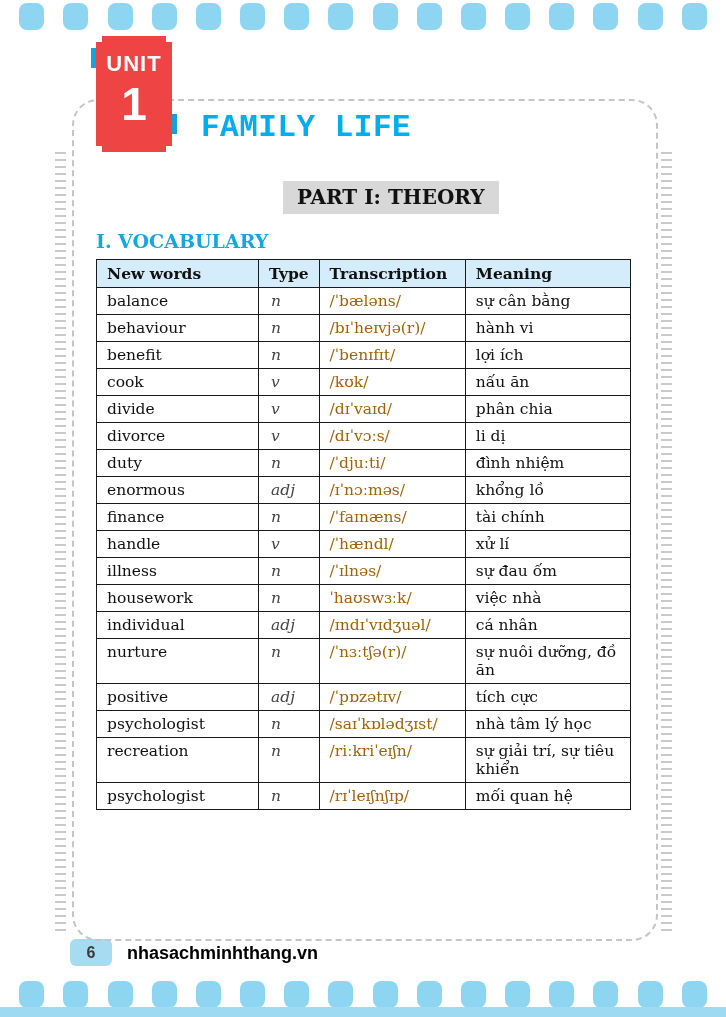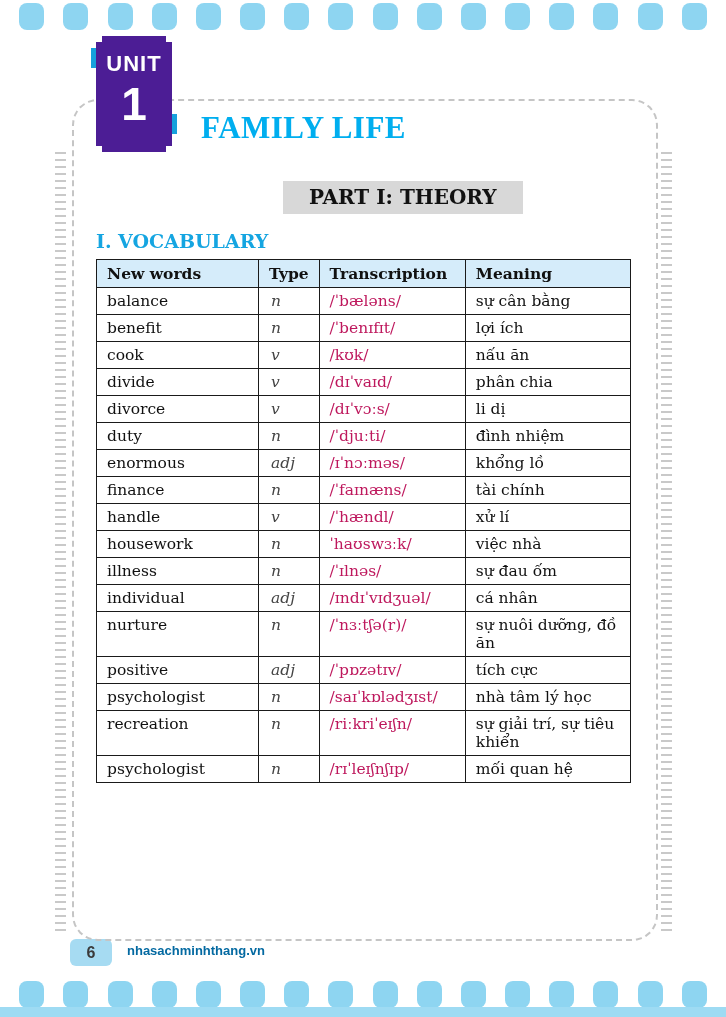--- a/index.html
+++ b/index.html
@@ -11,75 +11,75 @@
   
   .tab-strip { position:absolute; left:0; width:100%; display:flex; justify-content:space-evenly; }
   .tab-strip.top { top:3px; }
   .tab-strip.bottom { bottom:9px; }
   .tab { width:25px; height:27px; background:#8ed5f1; border-radius:8px; }
   .bottom-bar { position:absolute; bottom:0; left:0; width:100%; height:10px; background:#9edbf3; }
 
   
   .unit-badge {
     position:absolute; left:96px; top:36px; width:76px; height:116px;
-    background:#4c1d95; color:#fff; text-align:center; z-index:3;
+    background:#ef4444; color:#fff; text-align:center; z-index:3;
     font-family:"Liberation Sans", sans-serif;
   }
   .unit-badge::before { content:""; position:absolute; left:-5px; top:12px; width:5px; height:20px; background:#16a0dc; }
   .unit-badge::after  { content:""; position:absolute; right:-5px; bottom:18px; width:5px; height:20px; background:#16a0dc; }
   .px { position:absolute; width:6px; height:6px; background:#ffffff; }
   .px.tl { left:0; top:0; } .px.tr { right:0; top:0; }
   .px.bl { left:0; bottom:0; } .px.br { right:0; bottom:0; }
   .unit-label { margin-top:15px; font-size:22px; font-weight:bold; letter-spacing:1px; }
   .unit-number { margin-top:4px; font-size:46px; font-weight:bold; line-height:1; }
 
   .page-title {
-    position:absolute; left:201px; top:110px; font-family:Liberation Serif, serif;
+    position:absolute; left:201px; top:110px; font-family:Liberation Mono, monospace;
     font-size:31px; font-weight:800; color:#00aeef; letter-spacing:0.5px;
   }
 
   .content-border {
     position:absolute; left:72px; top:99px; width:582px; height:838px;
     border:2px dashed #c5c5c5; border-radius:26px; z-index:1;
   }
 
   .binding {
     position:absolute; top:152px; width:11px; height:782px;
     background:repeating-linear-gradient(to bottom, #c9c9c9 0 2px, transparent 2px 7px);
   }
   .binding.left  { left:55px; }
   .binding.right { left:661px; }
 
   .part-heading {
     position:absolute; left:283px; top:181px; background:#d8d8d8;
-    padding:4px 26px 5px; font-size:20px; font-weight:bold; color:#111; z-index:2;
+    padding:4px 14px 5px; font-size:20px; font-weight:bold; color:#111; z-index:2;
   }
 
   .section-heading {
     position:absolute; left:96px; top:230px; font-size:19px; font-weight:bold;
     color:#15a5e1; z-index:2;
   }
 
   
   .vocab-wrap { position:absolute; left:96px; top:259px; width:535px; z-index:2; }
   table.vocab { border-collapse:collapse; width:100%; font-size:15.5px; color:#111; }
   .vocab th, .vocab td { border:1px solid #1a1a1a; padding:4px 10px; text-align:left; vertical-align:top; }
   .vocab thead th { background:#d5ecfa; font-weight:bold; }
   td.type-cell { font-style:italic; color:#444; padding-left:12px; }
-  td.trans-cell { color:#be185d; }
+  td.trans-cell { color:#a16207; }
 
   
   .page-num {
     position:absolute; left:70px; top:939px; width:42px; height:27px;
     background:#a6dbf2; border-radius:6px; display:flex; align-items:center; justify-content:center;
     font-family:"Liberation Sans", sans-serif; font-weight:bold; font-size:16px; color:#3a3a3a;
   }
   .website {
-    position:absolute; left:127px; top:943px; color:#0369a1;
-    font-family:"Liberation Sans", sans-serif; font-weight:bold; font-size:13px;
+    position:absolute; left:127px; top:943px; color:#000000;
+    font-family:"Liberation Sans", sans-serif; font-weight:bold; font-size:18px;
   }
 </style>
 </head>
 <body>
 
 <div class="page">
 
   <div class="tab-strip top">
       <div class="tab"></div>
       <div class="tab"></div>
@@ -136,20 +136,26 @@
         </tr>
       </thead>
       <tbody>
           <tr>
             <td>balance</td>
             <td class="type-cell">n</td>
             <td class="trans-cell">/ˈbæləns/</td>
             <td>sự cân bằng</td>
           </tr>
           <tr>
+            <td>behaviour</td>
+            <td class="type-cell">n</td>
+            <td class="trans-cell">/bɪˈheɪvjə(r)/</td>
+            <td>hành vi</td>
+          </tr>
+          <tr>
             <td>benefit</td>
             <td class="type-cell">n</td>
             <td class="trans-cell">/ˈbenɪfɪt/</td>
             <td>lợi ích</td>
           </tr>
           <tr>
             <td>cook</td>
             <td class="type-cell">v</td>
             <td class="trans-cell">/kʊk/</td>
             <td>nấu ăn</td>
@@ -184,30 +190,30 @@
             <td class="trans-cell">/ˈfaɪnæns/</td>
             <td>tài chính</td>
           </tr>
           <tr>
             <td>handle</td>
             <td class="type-cell">v</td>
             <td class="trans-cell">/ˈhændl/</td>
             <td>xử lí</td>
           </tr>
           <tr>
+            <td>illness</td>
+            <td class="type-cell">n</td>
+            <td class="trans-cell">/ˈɪlnəs/</td>
+            <td>sự đau ốm</td>
+          </tr>
+          <tr>
             <td>housework</td>
             <td class="type-cell">n</td>
             <td class="trans-cell">ˈhaʊswɜːk/</td>
             <td>việc nhà</td>
-          </tr>
-          <tr>
-            <td>illness</td>
-            <td class="type-cell">n</td>
-            <td class="trans-cell">/ˈɪlnəs/</td>
-            <td>sự đau ốm</td>
           </tr>
           <tr>
             <td>individual</td>
             <td class="type-cell">adj</td>
             <td class="trans-cell">/ɪndɪˈvɪdʒuəl/</td>
             <td>cá nhân</td>
           </tr>
           <tr>
             <td>nurture</td>
             <td class="type-cell">n</td>

